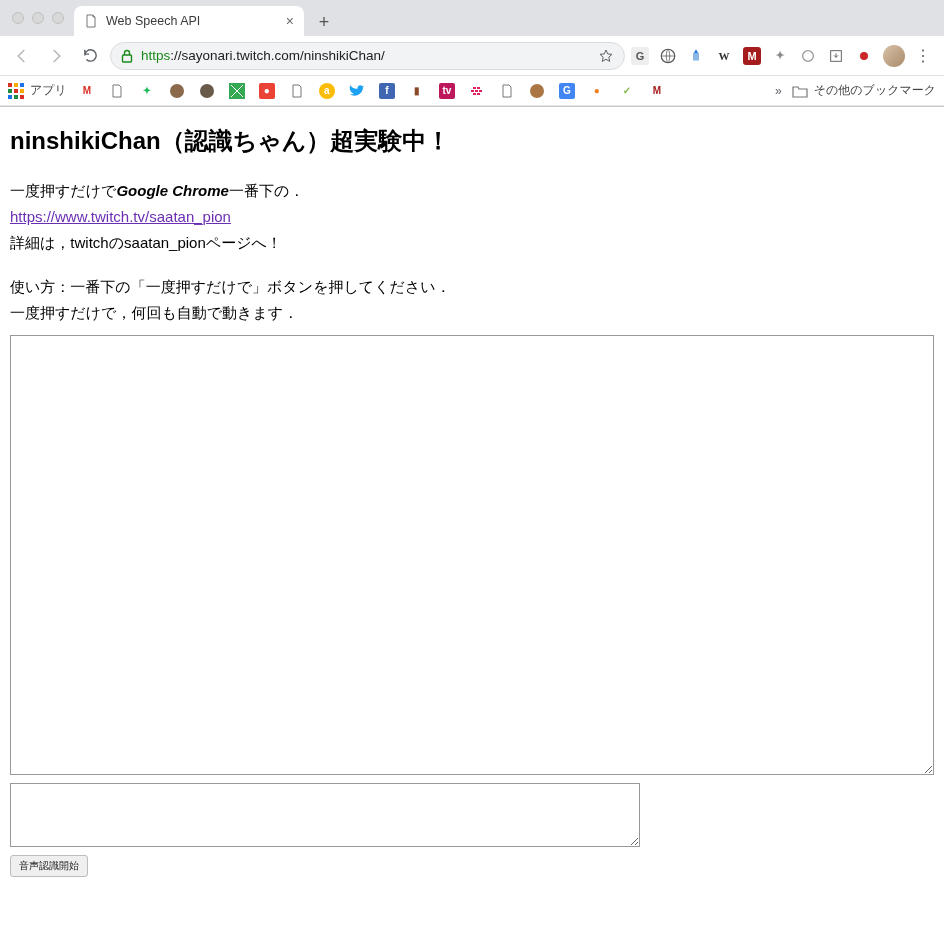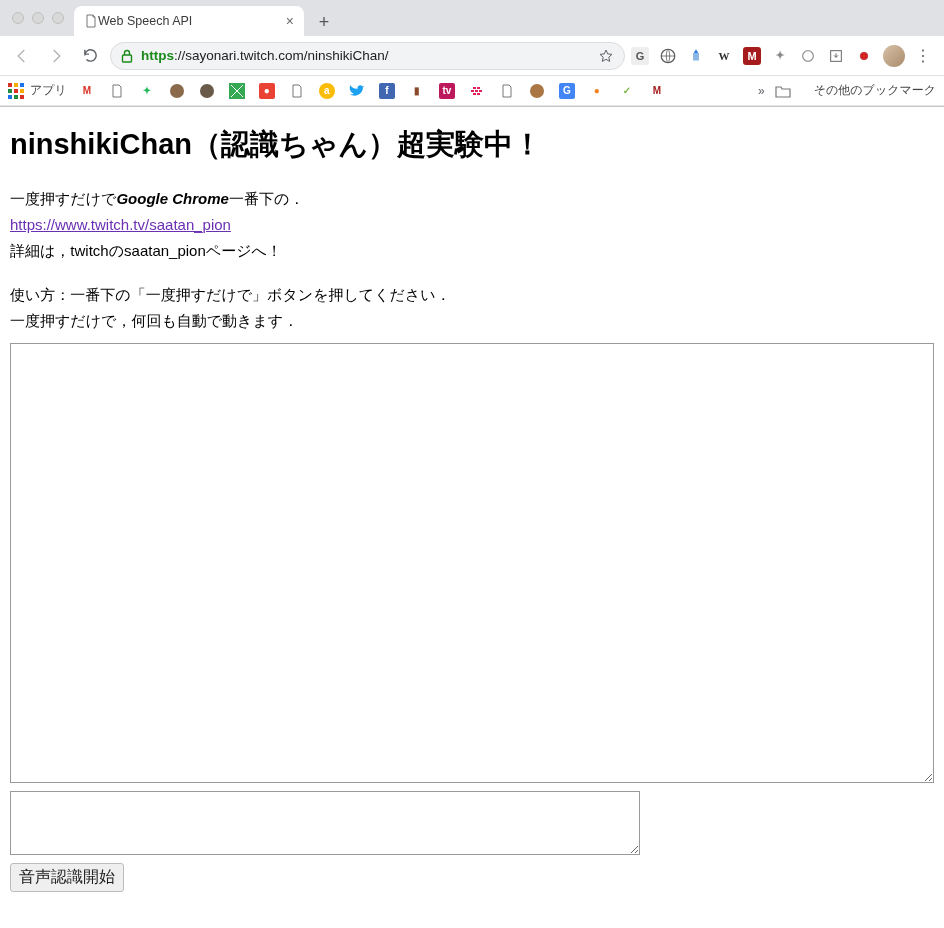--- a/index.html
+++ b/index.html
@@ -36,20 +36,21 @@
   }
   .tab {
     background: #fff;
     height: 30px;
     min-width: 230px;
     display: flex;
     align-items: center;
     padding: 0 10px;
     border-top-left-radius: 8px;
     border-top-right-radius: 8px;
+    gap: 8px;
     font-size: 12.5px;
     color: #3b3b3b;
     position: relative;
   }
   .tab .favicon {
     width: 14px; height: 14px; display: inline-flex;
   }
   .tab .title { flex: 1; white-space: nowrap; overflow: hidden; text-overflow: ellipsis; }
   .tab .close { color: #6b6b6b; font-size: 14px; }
   .new-tab {
@@ -82,21 +83,21 @@
     border-radius: 14px;
     display: flex;
     align-items: center;
     padding: 0 10px;
     gap: 8px;
     font-size: 13.5px;
     color: #202124;
     background: #f1f3f4;
   }
   .omnibox .lock { color: #1a8a1a; }
-  .omnibox .url-secure { color: #1a8a1a; font-weight: bold; }
+  .omnibox .url-secure { color: #1a8a1a; }
   .omnibox .url-rest { color: #202124; }
   .omnibox .star { margin-left: auto; color: #5f6368; }
   .ext-row {
     display: flex; align-items: center; gap: 10px;
     padding-right: 4px;
   }
   .ext {
     width: 18px; height: 18px;
     border-radius: 3px;
     display: inline-flex; align-items: center; justify-content: center;
@@ -128,29 +129,29 @@
   }
   .apps-grid span { width: 4px; height: 4px; }
   .bm-list { display: flex; align-items: center; gap: 14px; flex: 1; overflow: hidden; }
   .bm-item {
     width: 16px; height: 16px; border-radius: 2px;
     display: inline-flex; align-items: center; justify-content: center;
     font-size: 10px; font-weight: bold;
   }
   .bm-overflow { display: flex; align-items: center; gap: 10px; }
   .bm-overflow .chev { color: #5f6368; }
-  .bm-folder { display: flex; align-items: center; gap: 23px; color: #444; }
+  .bm-folder { display: flex; align-items: center; gap: 6px; color: #444; }
   .folder-icon { width: 16px; height: 14px; }
 
   
   .page {
     padding: 18px 10px 10px 10px;
   }
   h1 {
-    font-size: 29px;
+    font-size: 24px;
     font-weight: bold;
     margin-bottom: 22px;
   }
   .para {
     font-size: 15px;
     line-height: 1.6;
     margin-bottom: 2px;
   }
   .para .bold { font-weight: bold; font-style: italic; }
   a.twitch-link {
@@ -177,21 +178,21 @@
     margin-top: 8px;
     border: 1px solid #999;
     resize: both;
     font-family: inherit;
     font-size: 14px;
     padding: 4px;
     display: block;
   }
   button.start {
     margin-top: 8px;
-    font-size: 16px;
+    font-size: 10px;
     padding: 3px 8px;
     background: #efefef;
     border: 1px solid #bcbcbc;
     border-radius: 3px;
     color: #222;
     cursor: pointer;
   }
 
   svg { display: block; }
 </style>

